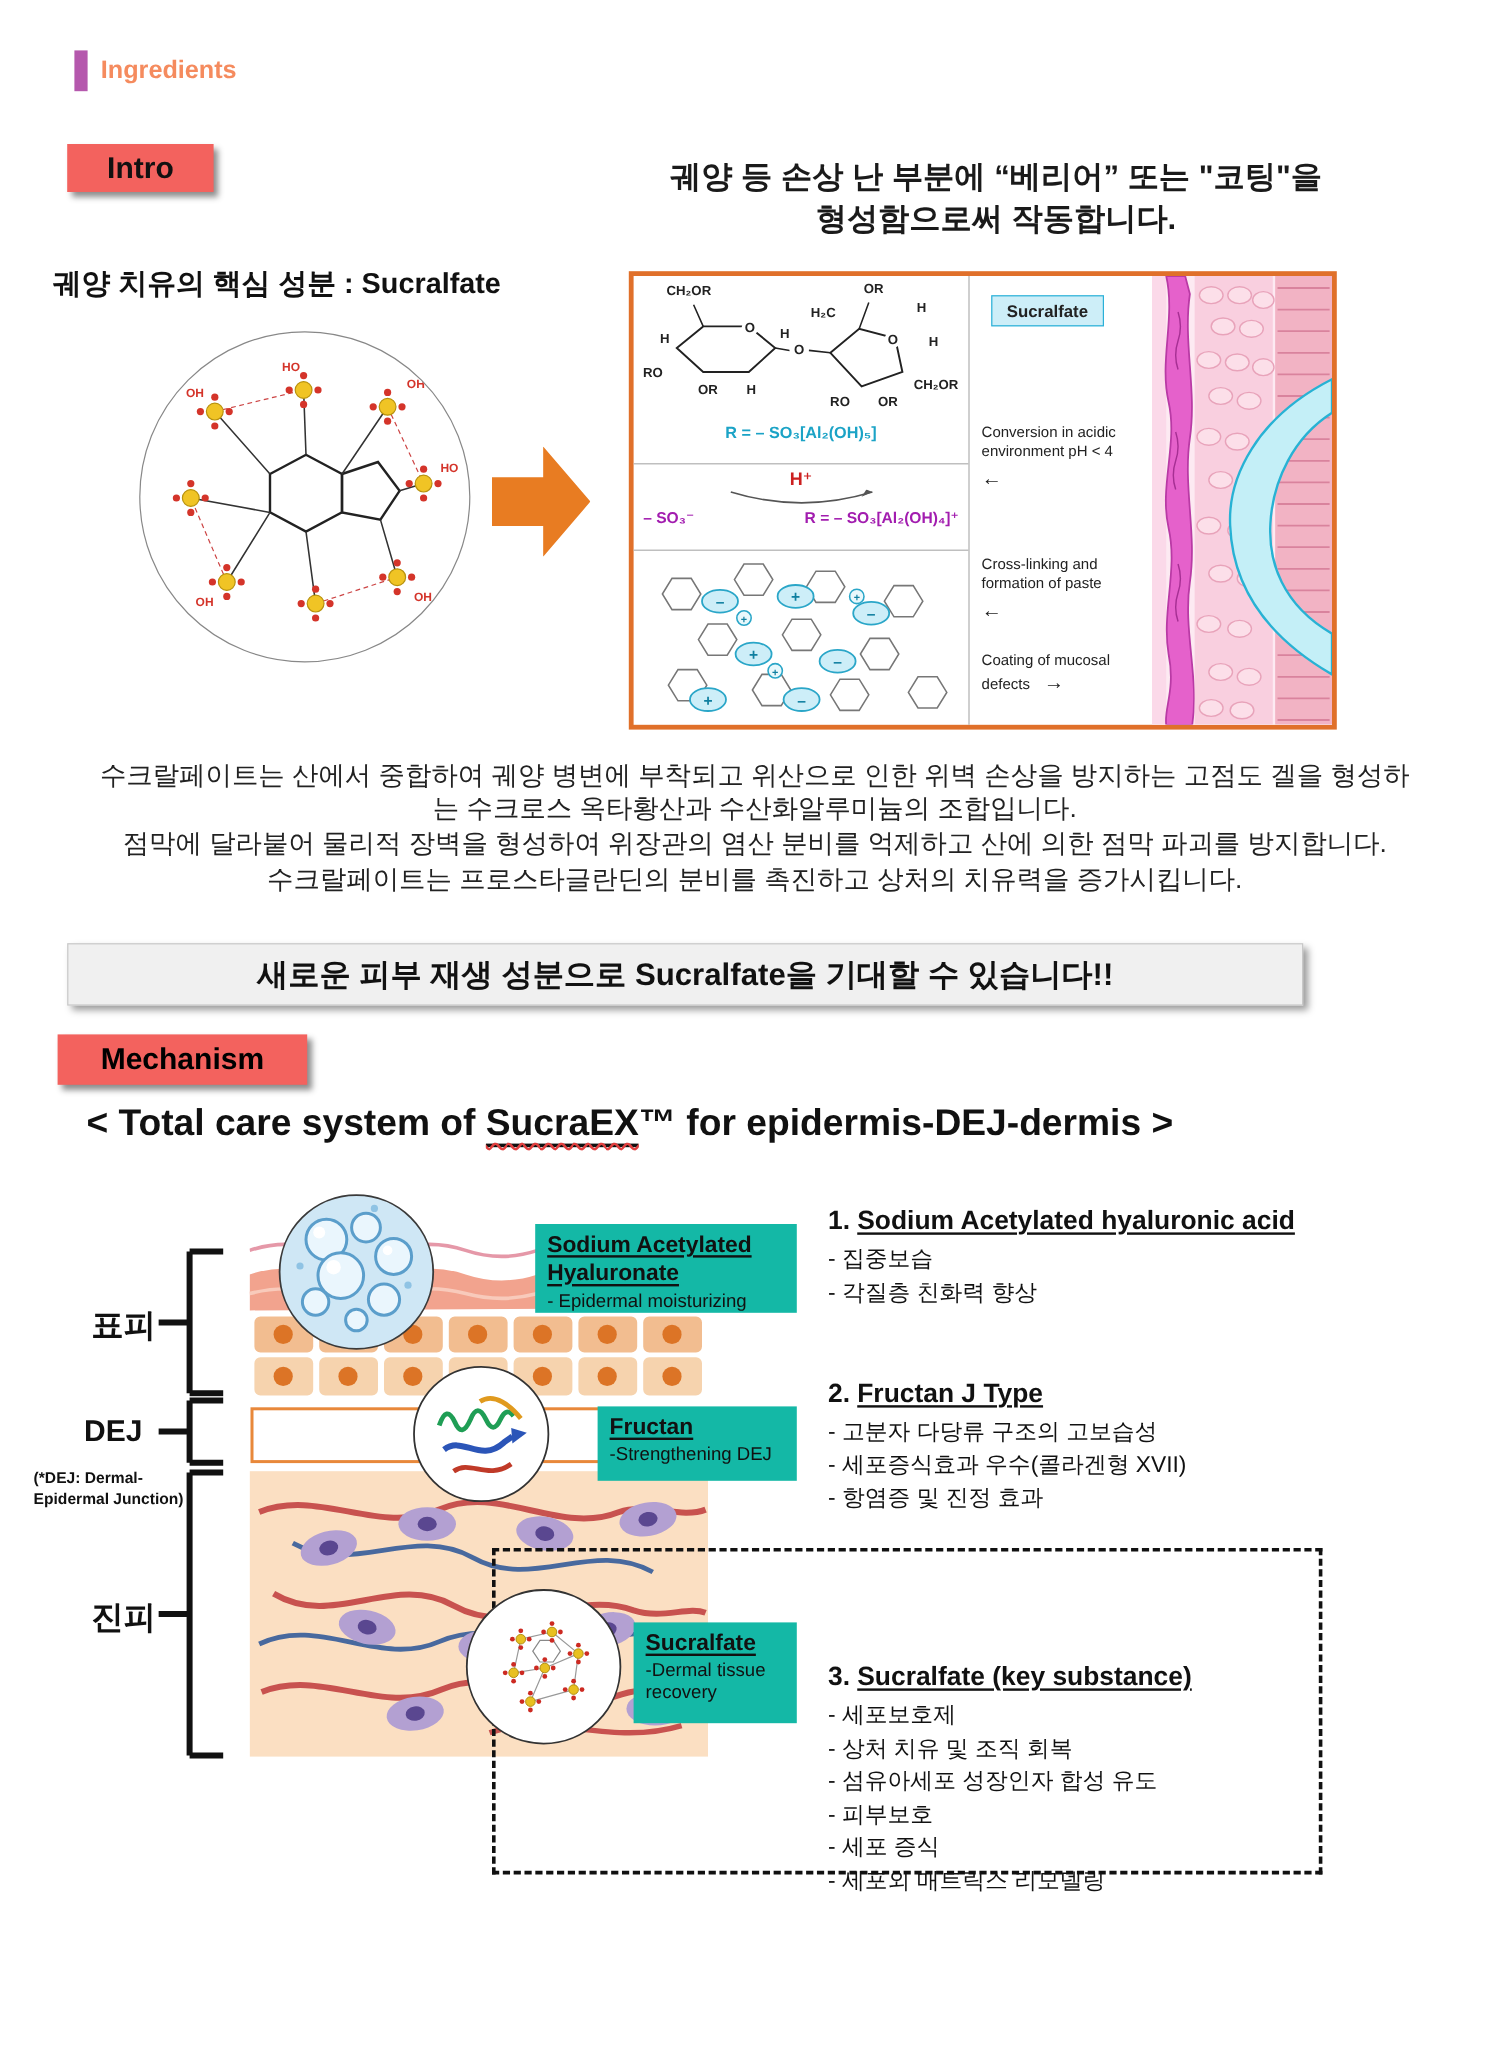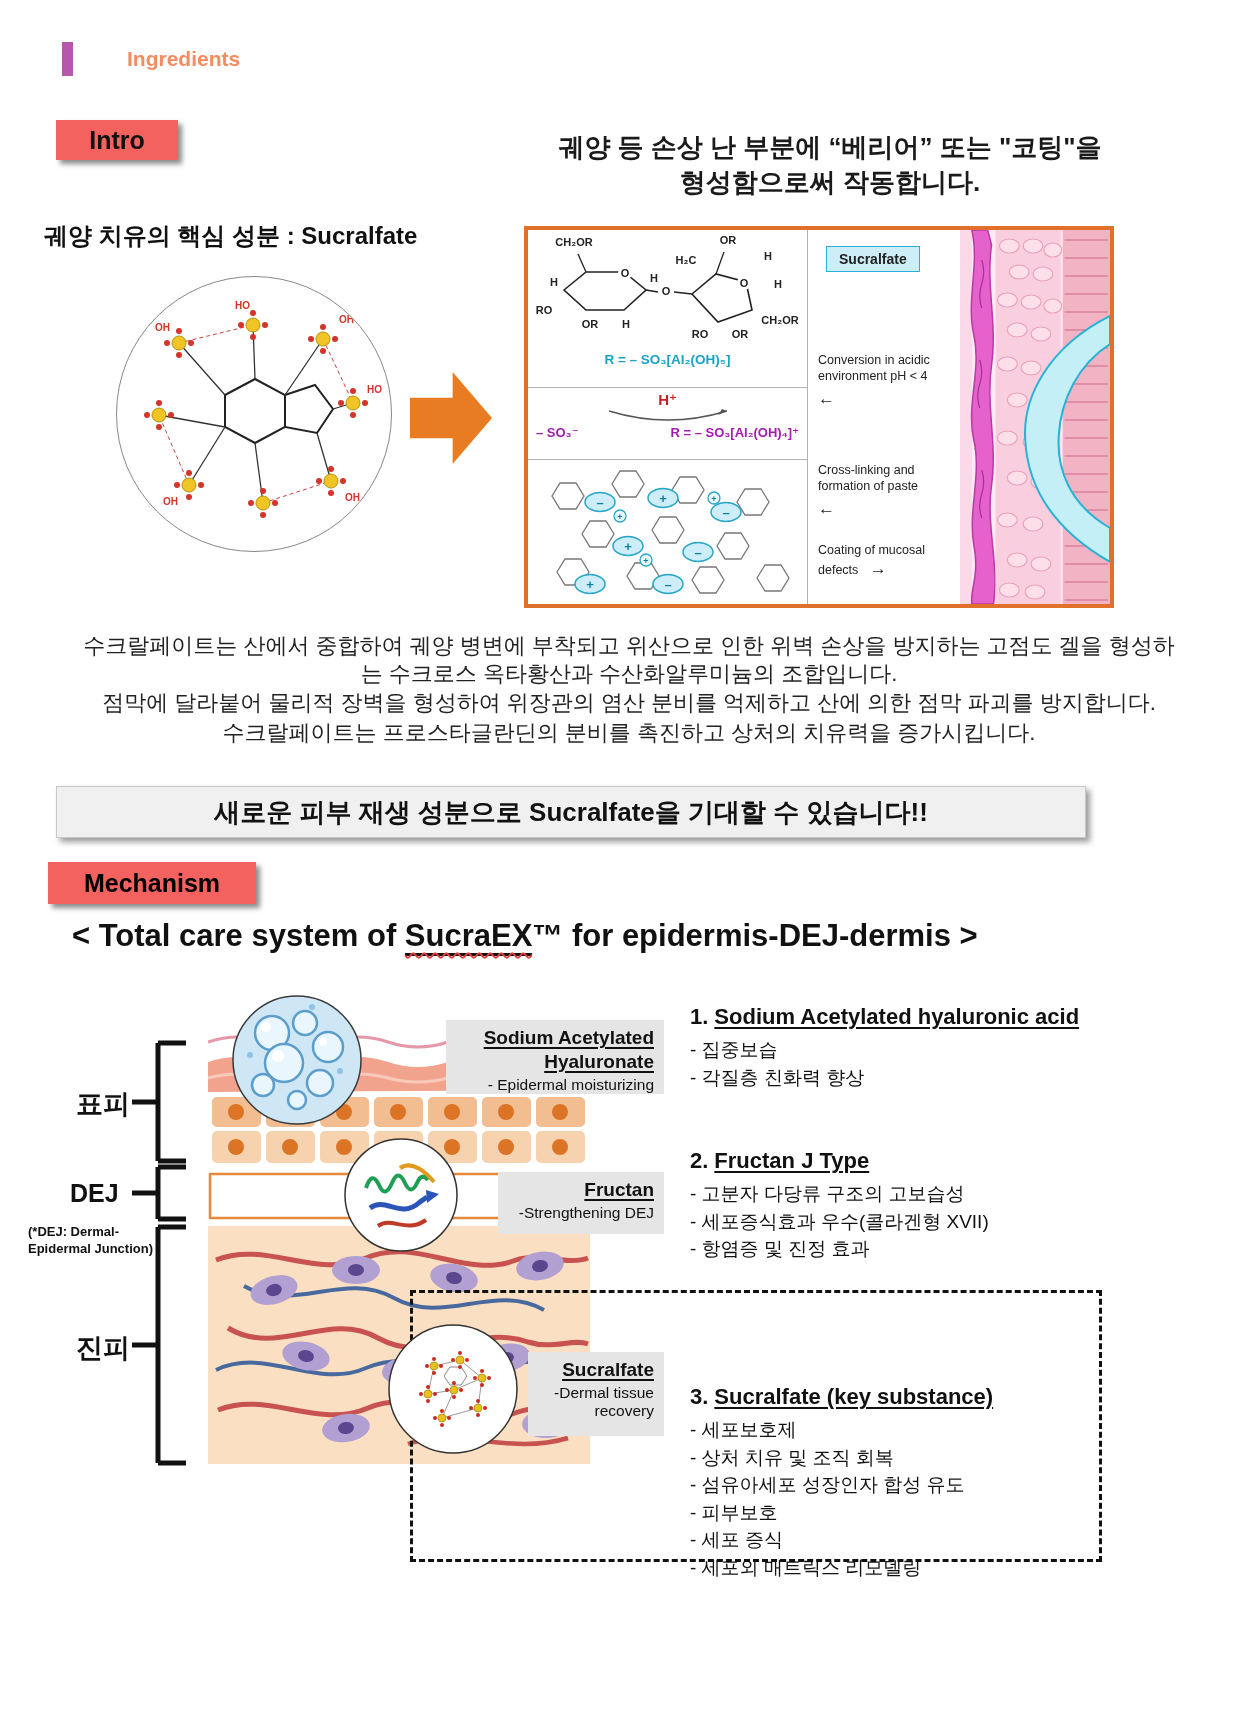--- a/index.html
+++ b/index.html
@@ -3,21 +3,21 @@
 <meta charset="utf-8">
 <style>
   * { box-sizing: border-box; }
   body { margin:0; background:#ffffff; }
   .page { position:relative; width:1258px; height:1726px; background:#fff;
           font-family:"Liberation Sans","DejaVu Sans",sans-serif; color:#111; overflow:hidden; }
 
   
   .ingredients-header { position:absolute; left:62px; top:42px; display:flex; align-items:center; gap:11px; }
   .header-bar { width:11px; height:34px; background:#b558ad; }
-  .header-label { color:#f58b5e; font-weight:700; font-size:21px;margin-left:43px; }
+  .header-label { color:#f58b5e; font-weight:700; font-size:21px; }
 
   
   .intro-badge { position:absolute; left:56px; top:120px; width:122px; height:40px; background:#f3625e;
                  color:#111; font-size:25px; font-weight:700; display:flex; align-items:center; justify-content:center;
                  box-shadow:4px 4px 5px rgba(0,0,0,0.45);text-align:right; }
   .intro-right { position:absolute; left:520px; top:130px; width:620px; text-align:center;
                  font-size:26px; font-weight:600; color:#1a1a1a; line-height:1.35; }
   .key-ingredient { position:absolute; left:44px; top:220px; font-size:24px; font-weight:700; }
 
   .molecule-circle { position:absolute; left:116px; top:276px; width:276px; height:276px; border-radius:50%;
@@ -76,21 +76,21 @@
   .skin-illustration { position:absolute; left:208px; top:1028px; width:382px; height:436px; z-index:1; }
 
   .dashed-box { position:absolute; left:410px; top:1290px; width:692px; height:272px;
                 border:3px dashed #111; z-index:2; }
 
   .ing-circle { position:absolute; z-index:4; }
   .circle-hyaluronate { left:230px; top:993px;  width:134px; height:134px; }
   .circle-fructan     { left:342px; top:1136px; width:118px; height:118px; }
   .circle-sucralfate  { left:386px; top:1322px; width:134px; height:134px; }
 
-  .pink-box { position:absolute; background:#e5e5e5; z-index:3; text-align:right; padding:6px 10px; }
+  .pink-box { position:absolute; background:#14b8a6; z-index:3; text-align:left; padding:6px 10px; }
   .pink-box .name { font-weight:700; font-size:19px; line-height:1.25; text-decoration:underline;
                     text-decoration-thickness:2px; text-underline-offset:3px; }
   .pink-box .subtitle { font-size:15.5px; margin-top:2px; line-height:1.2; }
   .pink-box-1 { left:446px; top:1020px; width:218px; height:74px; }
   .pink-box-2 { left:498px; top:1172px; width:166px; height:62px; }
   .pink-box-3 { left:528px; top:1352px; width:136px; height:84px; }
 
   .detail { position:absolute; left:690px; width:470px; z-index:3; }
   .detail h3 { margin:0 0 6px; font-size:22px; font-weight:700; }
   .detail h3 .num { margin-right:6px; }

